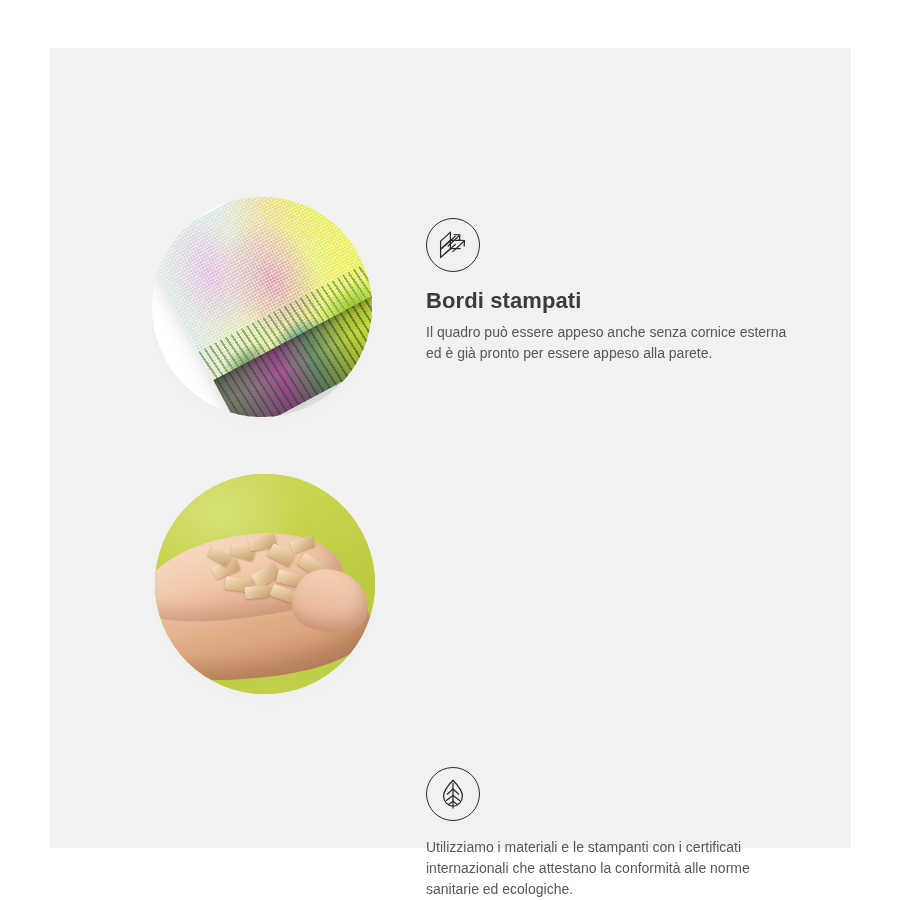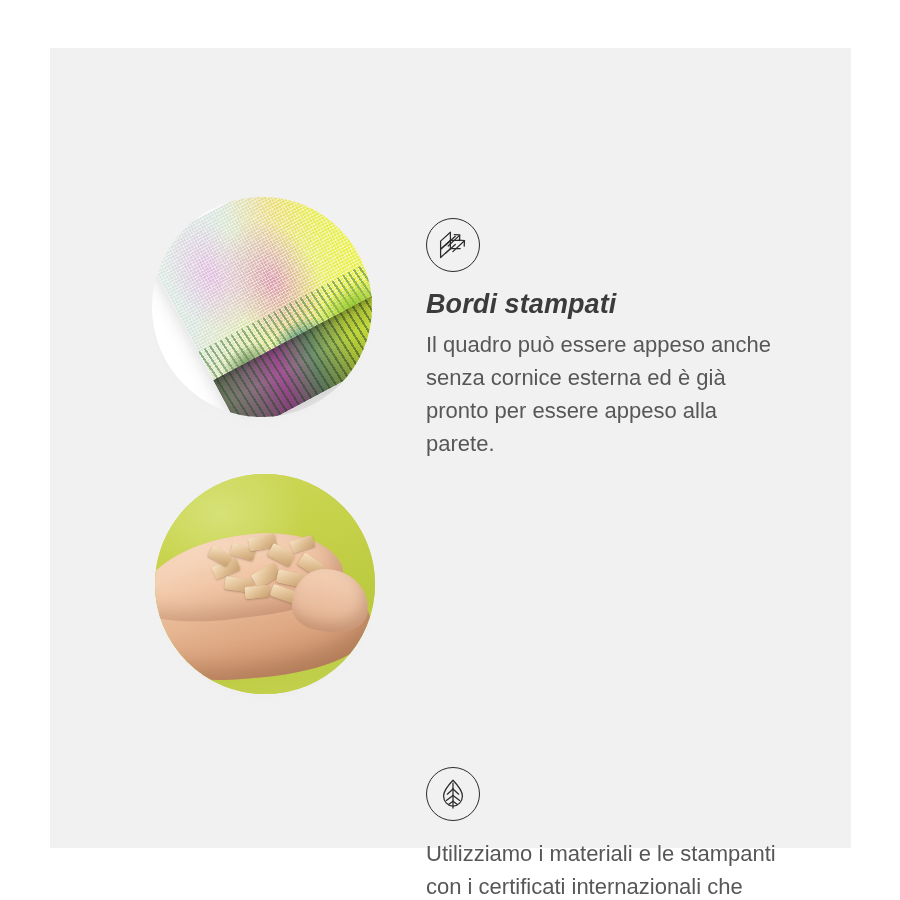--- a/index.html
+++ b/index.html
@@ -201,30 +201,29 @@
     height: 52px;
     border-radius: 50%;
     border: 1.6px solid #2b2b2b;
     display: flex;
     align-items: center;
     justify-content: center;
     margin-bottom: 16px;
   }
 
   .feature-title {
-    font-size: 27px;
+    font-size: 22px;
     font-weight: 600;
     color: #3b3b3b;
     letter-spacing: 0.1px;
     margin: 0 0 8px 0;
     line-height: 1.2;
-    font-style: italic;
   }
   .feature-desc {
-    font-size: 22px;
+    font-size: 14px;
     font-weight: 400;
     color: #575757;
     line-height: 1.5;
     margin: 0;
     max-width: 362px;
   }
 </style>
 </head>
 <body>
 

